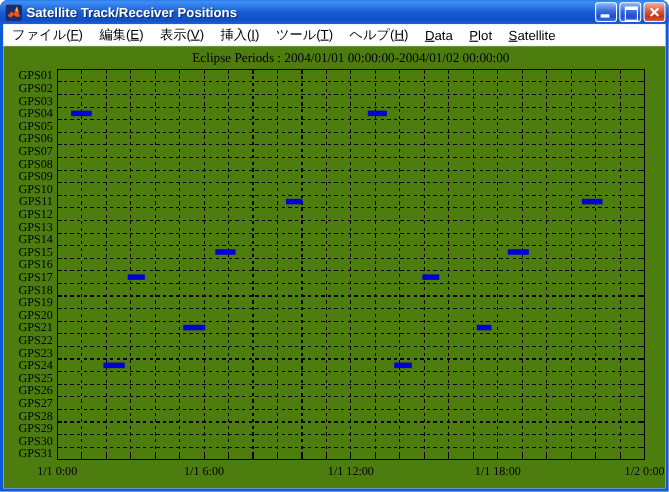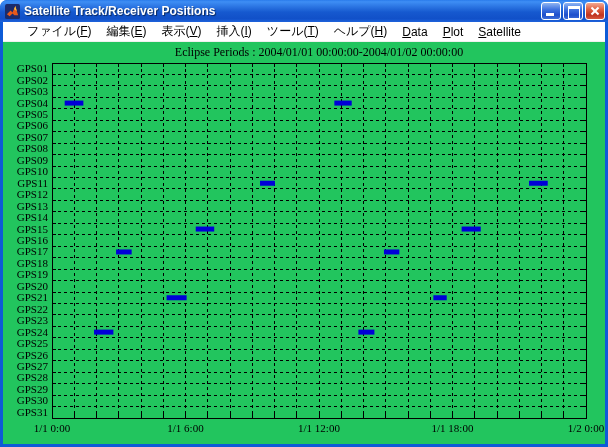--- a/index.html
+++ b/index.html
@@ -39,25 +39,25 @@
   .winbtn.close-btn::before{transform:rotate(45deg);}
   .winbtn.close-btn::after{transform:rotate(-45deg);}
   .client{
     position:absolute;top:22px;left:3px;width:602px;height:422px;
     background:#fff;overflow:hidden;
   }
   .menubar{
     position:absolute;top:0;left:0;right:0;height:20px;
     background:#fff;border-bottom:1px solid #F0F0EE;
     display:flex;align-items:center;gap:15px;
-    padding:0 24px;font-size:12px;color:#000;white-space:nowrap;
+    padding:0 8px;font-size:12px;color:#000;white-space:nowrap;
   }
   .menu-item{cursor:default;}
   .menu-item u{text-decoration:underline;}
-  .figure{position:absolute;top:20px;left:0;width:602px;height:402px;background:#22c55e;}
+  .figure{position:absolute;top:20px;left:0;width:602px;height:402px;background:#4d7c0f;}
   .fig-title{
     position:absolute;top:3px;left:49px;width:534px;text-align:center;
     font-family:"Liberation Serif",serif;font-size:12px;color:#000;white-space:nowrap;
   }
   #chart{position:absolute;top:0;left:0;}
   #chart .grid{stroke:#000;stroke-width:1;stroke-dasharray:3 3;shape-rendering:crispEdges;}
   #chart .tick{stroke:#000;stroke-width:1;shape-rendering:crispEdges;}
   #chart .frame{fill:none;stroke:#000;stroke-width:1;shape-rendering:crispEdges;}
   #chart .ylabel,#chart .xlabel{font-family:"Liberation Serif",serif;font-size:11px;fill:#000;}
 </style>

